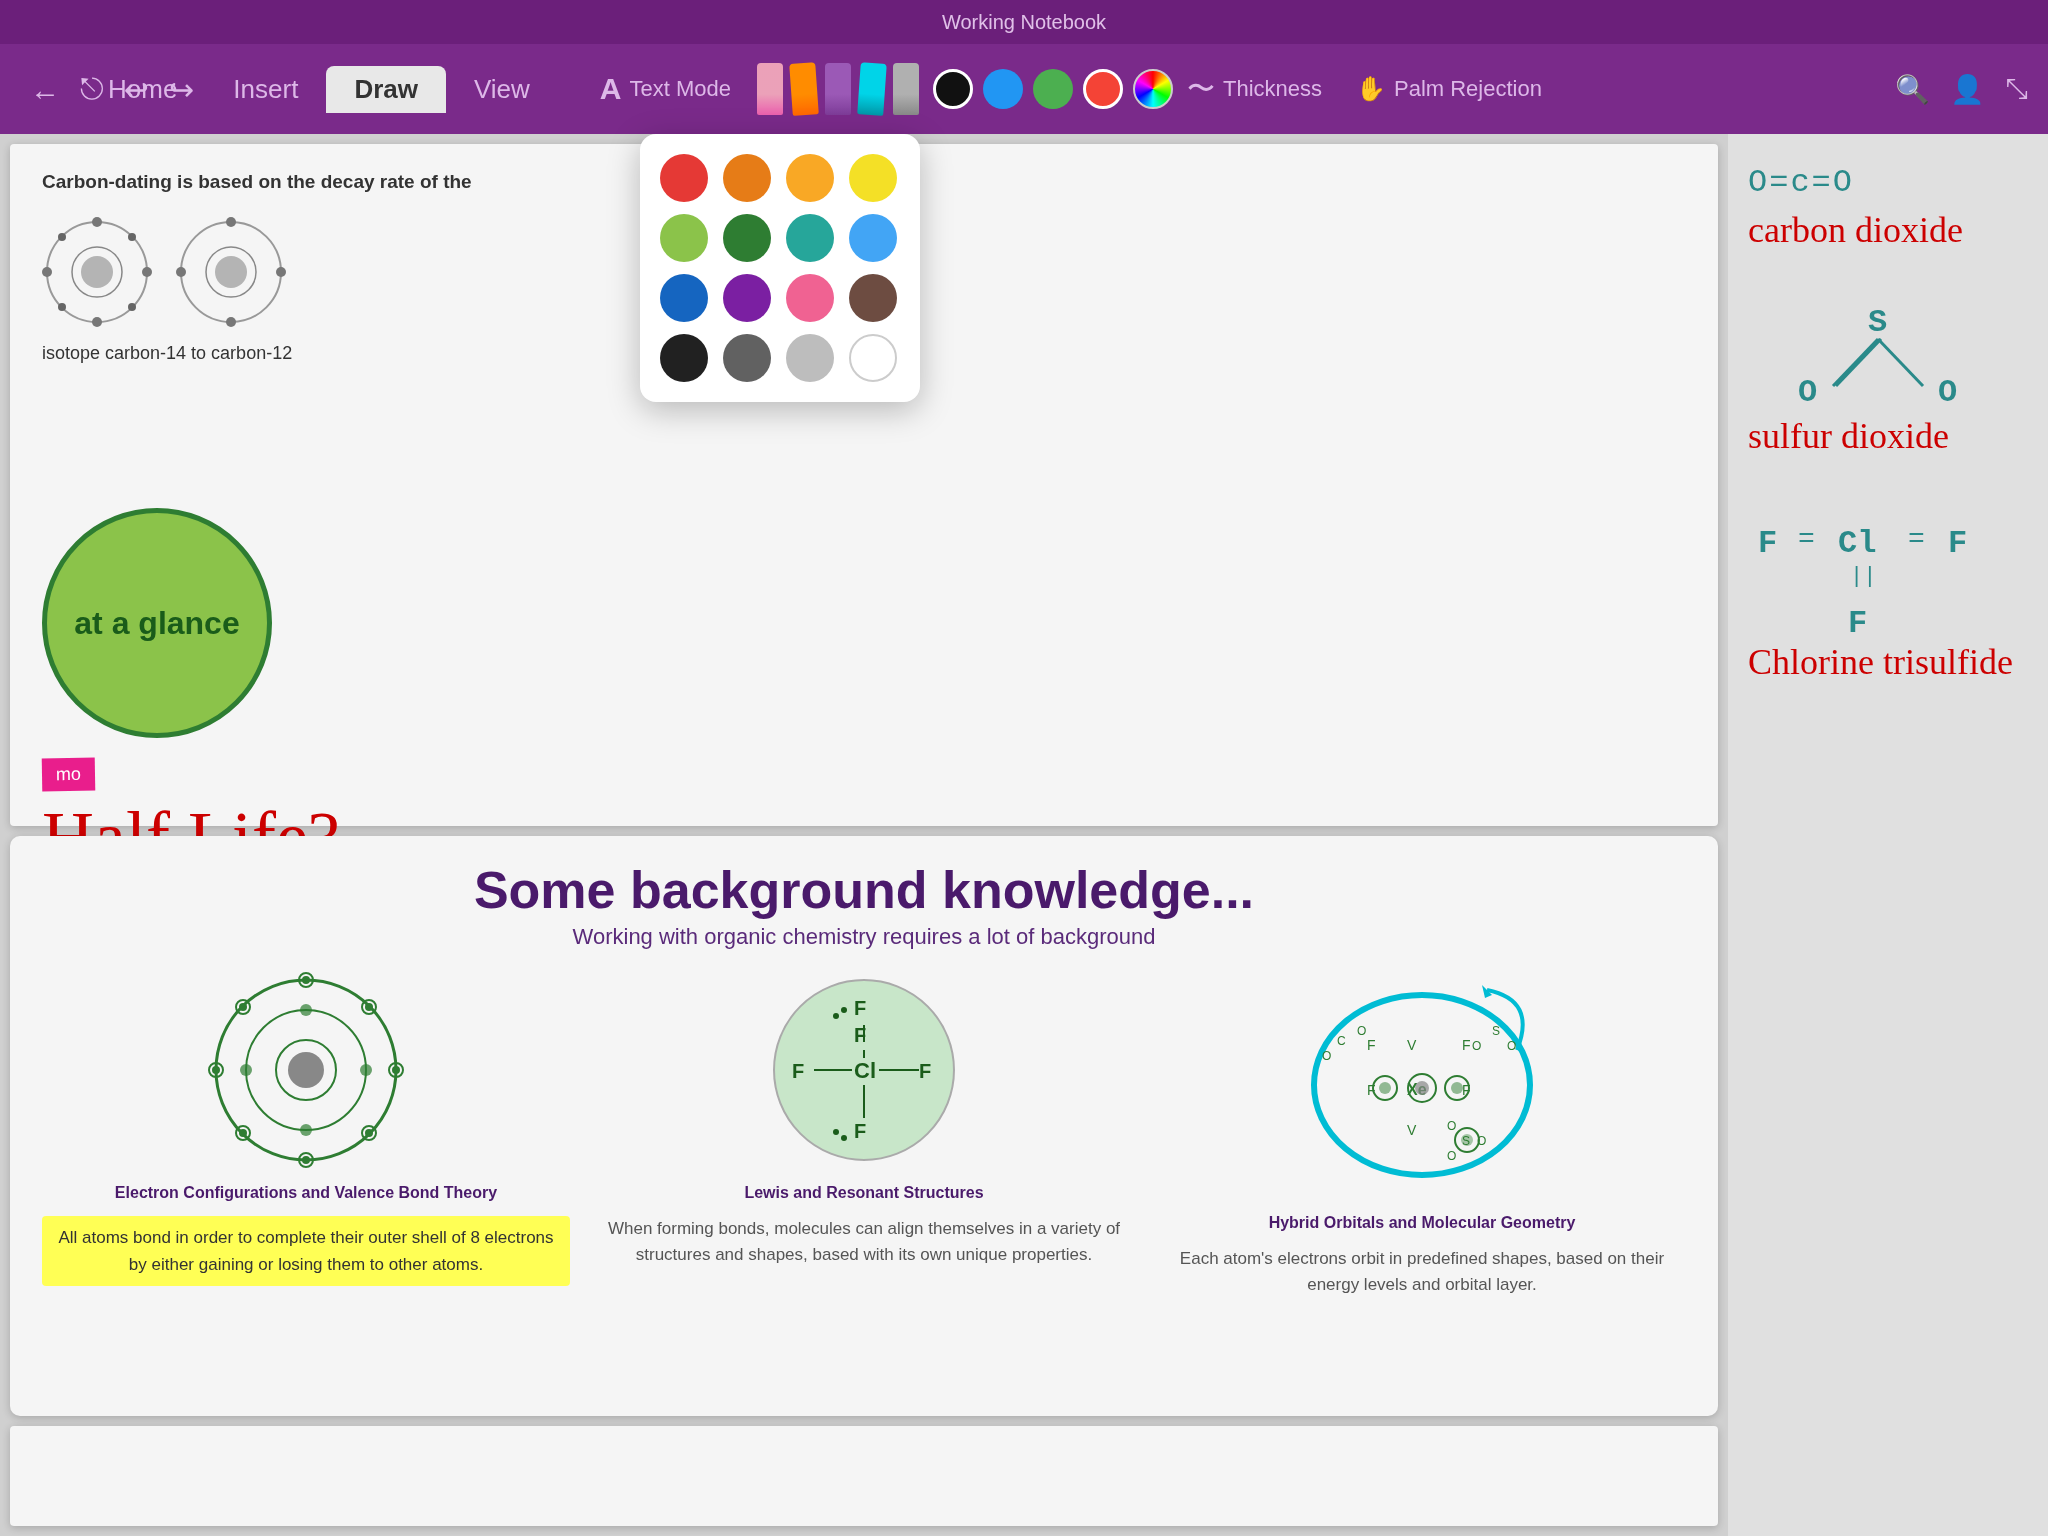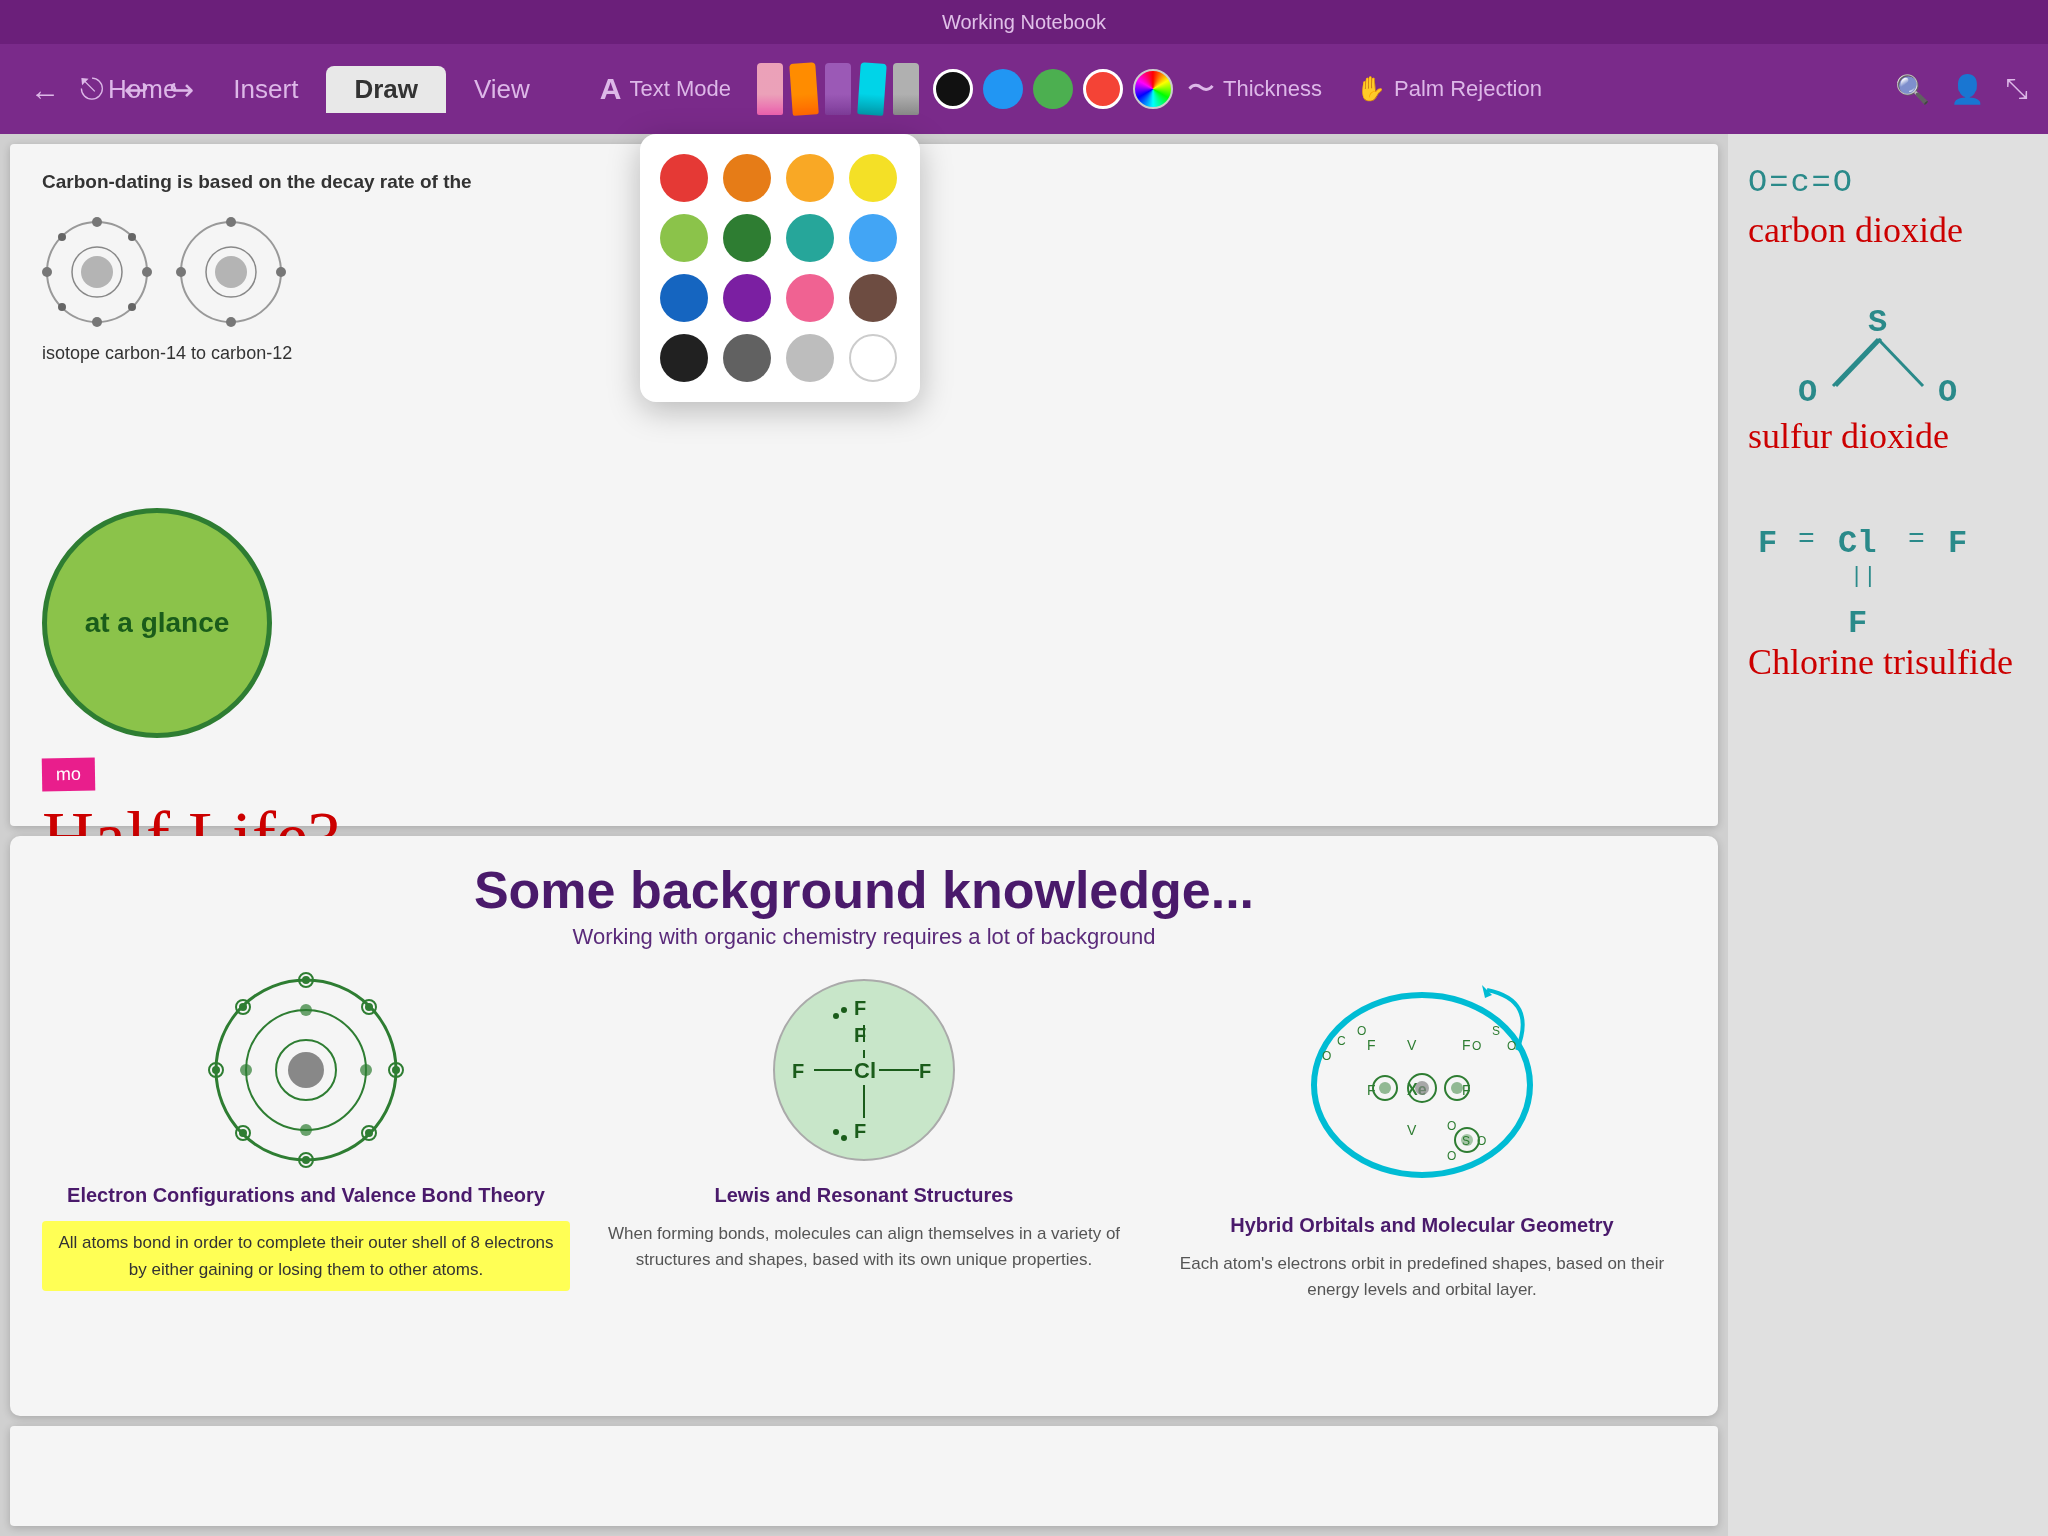--- a/index.html
+++ b/index.html
@@ -194,21 +194,21 @@
       justify-content: space-around;
     }
     .info-card {
       flex: 1;
       display: flex;
       flex-direction: column;
       align-items: center;
       gap: 14px;
     }
     .info-card-title {
-      font-size: 20px;
+      font-size: 16px;
       color: #4a1a6b;
       font-weight: 700;
       text-align: center;
     }
     .info-card-desc {
       font-size: 17px;
       color: #555;
       text-align: center;
       line-height: 1.5;
     }
@@ -382,21 +382,21 @@
           </div>
         </div>
 
         <div style="display:flex; flex-direction:column; align-items:center;">
           <div style="
             width:230px; height:230px; border-radius:50%;
             background:#8bc34a; border:5px solid #2e7d32;
             display:flex; align-items:center; justify-content:center;
             flex-direction:column;
           ">
-            <span style="color:#1a5c1a; font-size:28px; font-weight:900; text-align:right; line-height:1.2;">at a glance</span>
+            <span style="color:#1a5c1a; font-size:32px; font-weight:900; text-align:right; line-height:1.2;">at a glance</span>
           </div>
         </div>
 
         <div style="flex:1;">
           
           <div style="background:#e91e8c; color:white; font-size:18px; padding:6px 14px; margin-bottom:10px; transform:rotate(-1deg); display:inline-block;">mo</div>
           <div style="font-family:'Brush Script MT', cursive; font-size:72px; color:#cc0000; line-height:1;">Half Life?</div>
         </div>
 
         <div style="display:flex; flex-direction:column; gap:8px; align-items:flex-end;">

